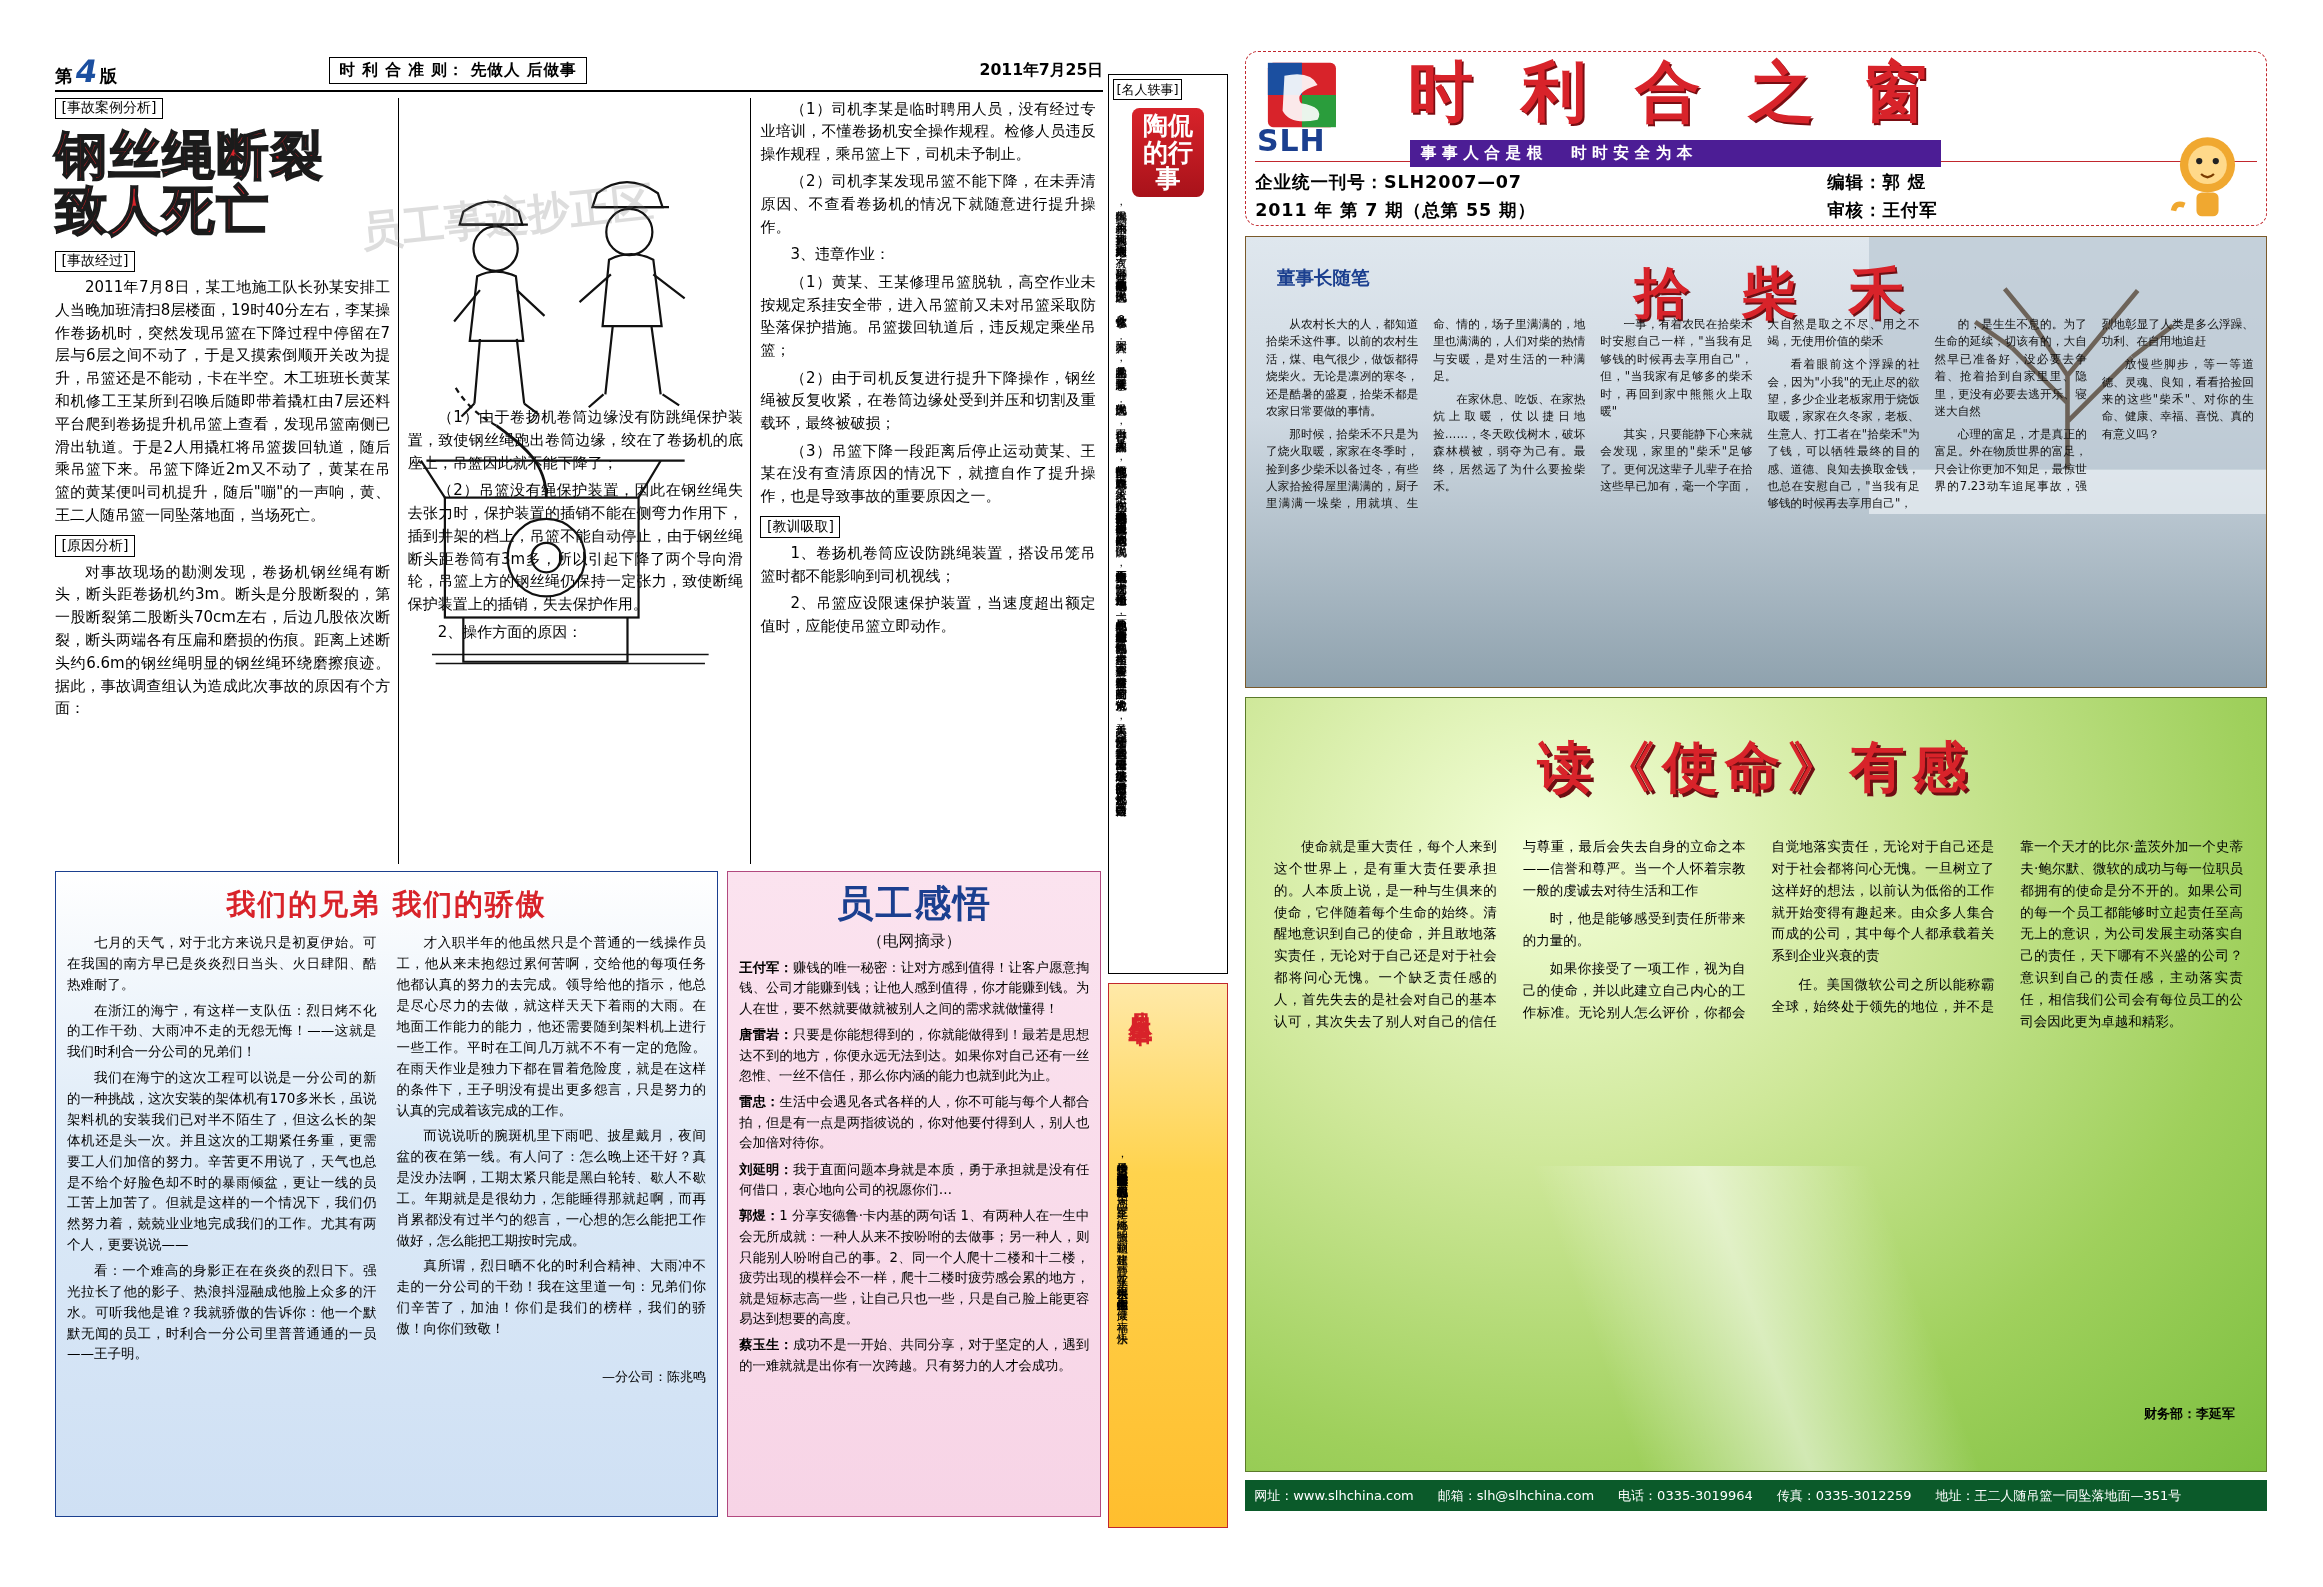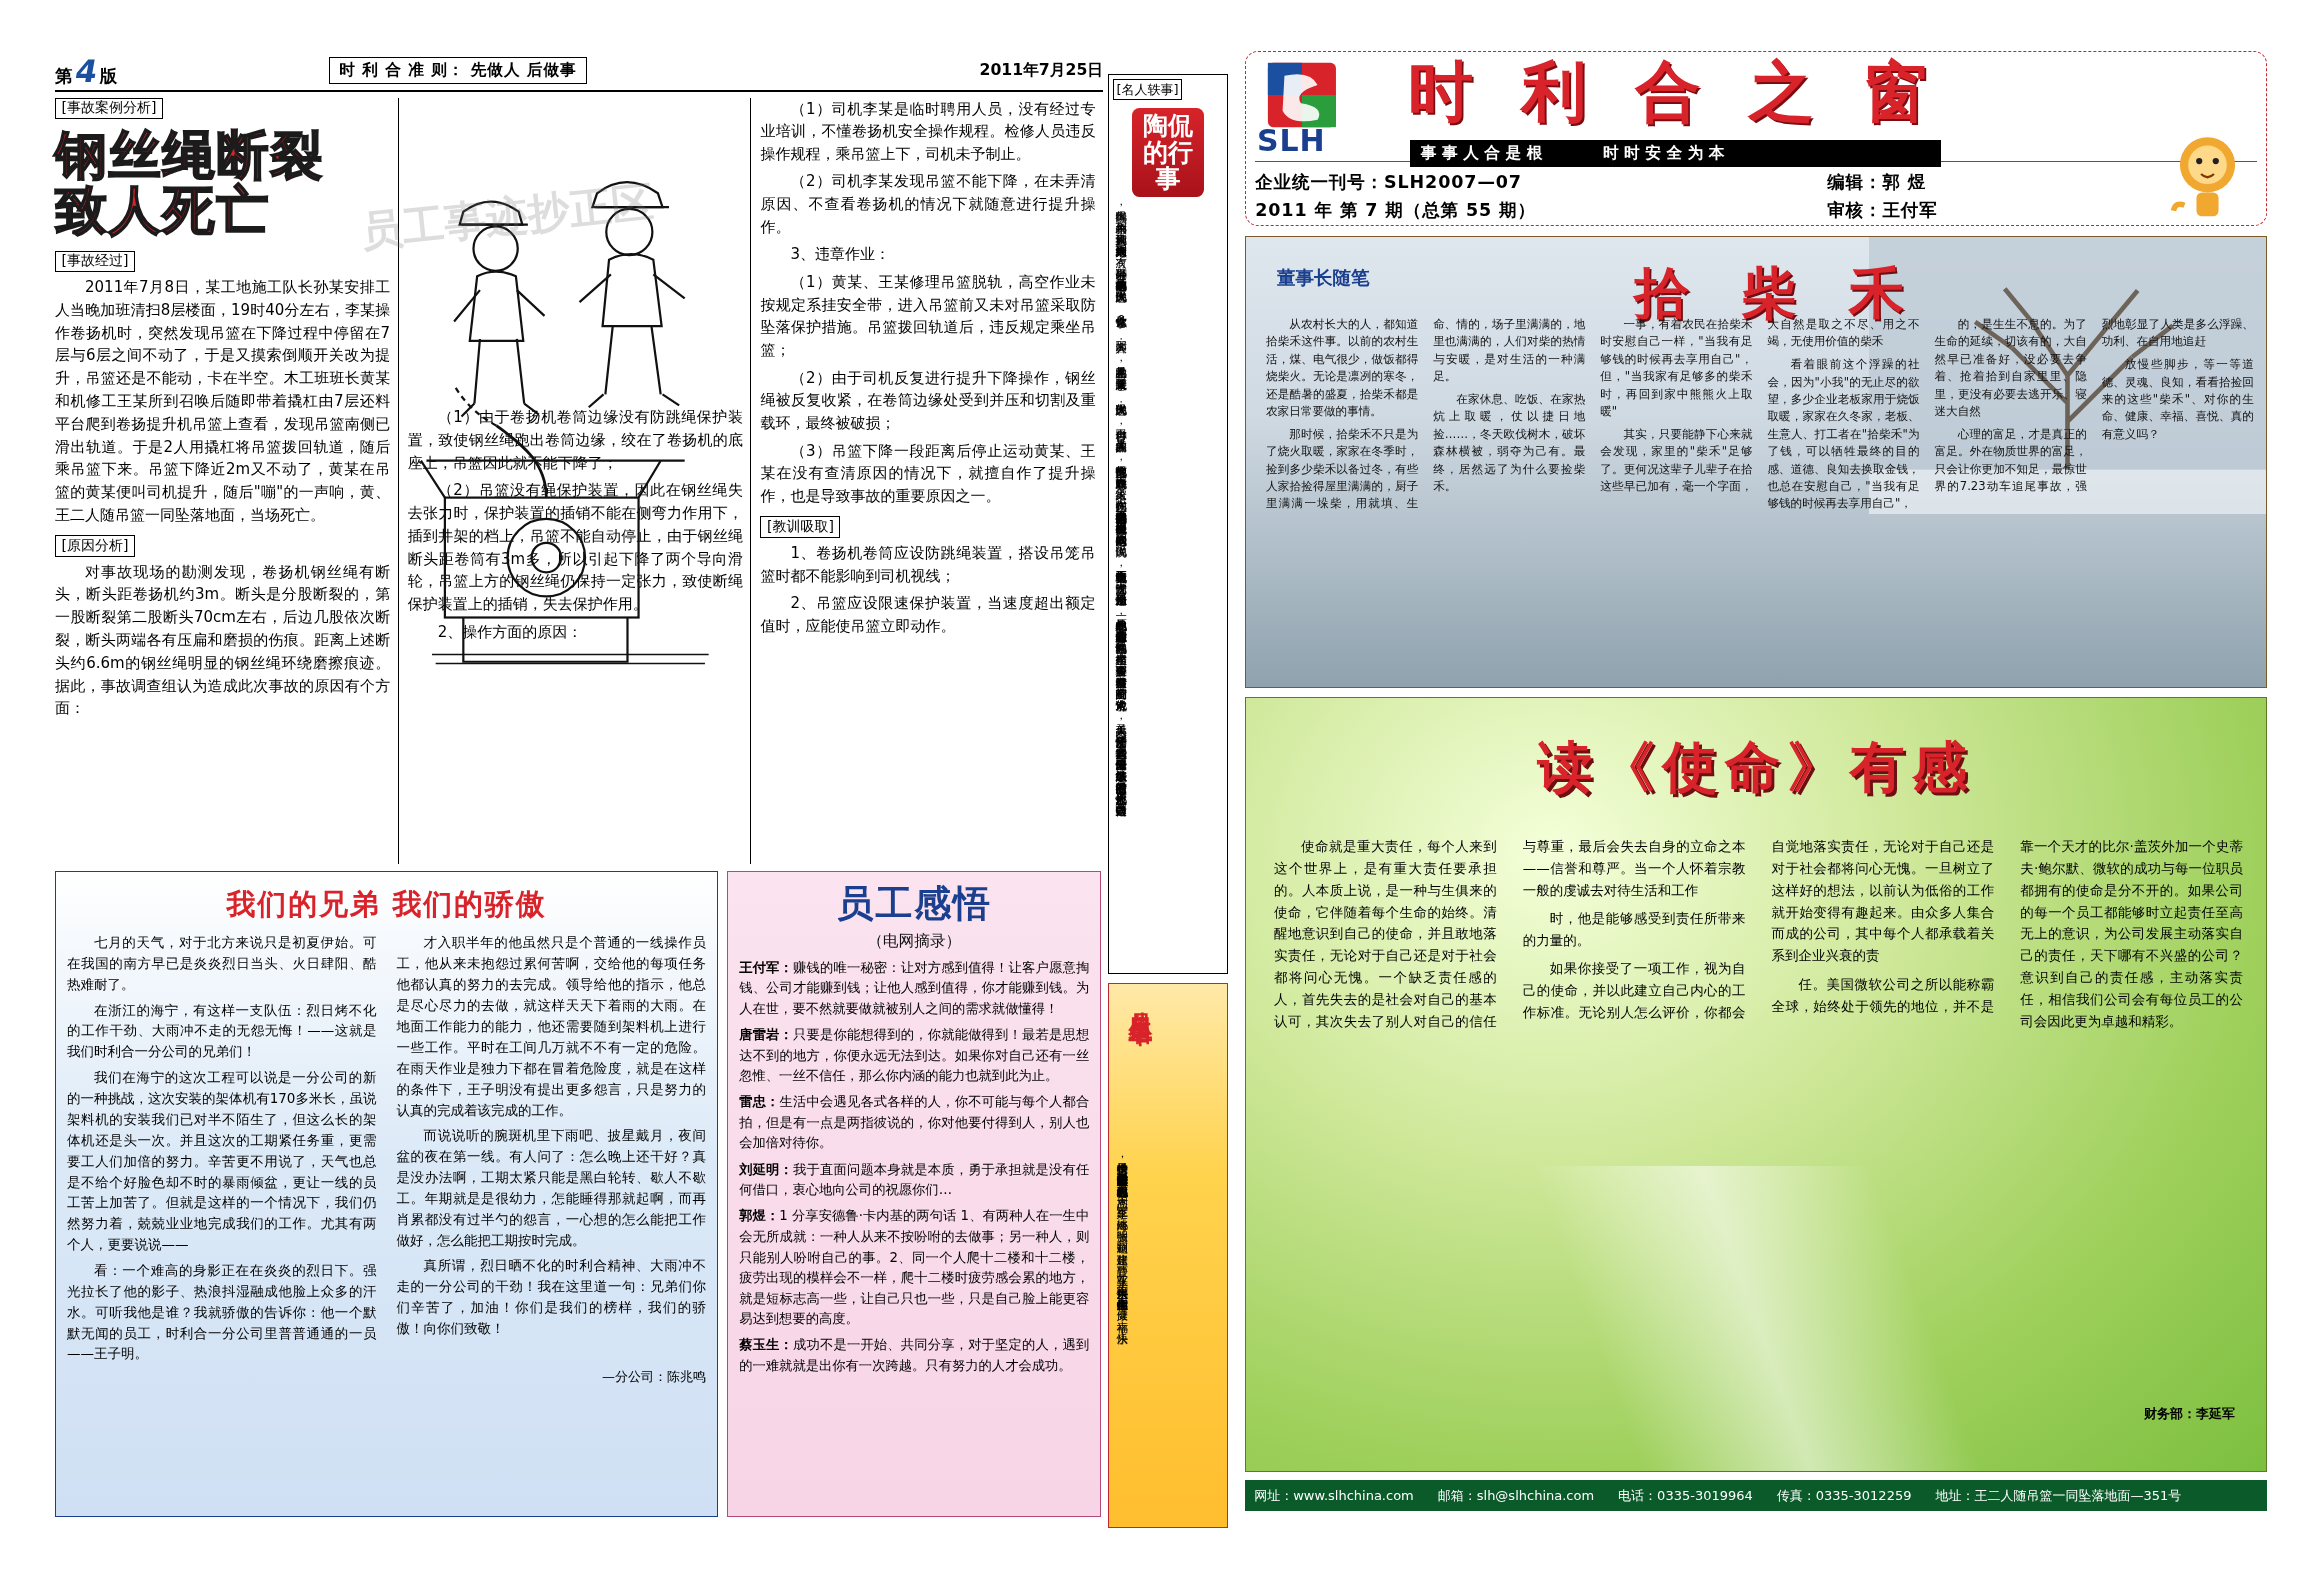--- a/index.html
+++ b/index.html
@@ -97,22 +97,22 @@
     position:absolute;left:137px;top:0;width:1022px;height:175px;
     border:1.8px dashed #c1272d;border-radius:13px;box-sizing:border-box;
     background:#fff;padding:5.5px 9.2px;
   }
   .flag-top{display:flex;align-items:center;height:100px;}
   .logo{width:138px;height:97px;position:relative;}
   .slh-txt{position:absolute;left:1.8px;bottom:-1.8px;font-size:30px;font-weight:bold;color:#1b3f8f;letter-spacing:0.9px;}
   .flag-name{font-size:65px;font-weight:bold;color:#d8232a;letter-spacing:13px;margin-left:14.8px;
     text-shadow:1.8px 1.8px 0 #7a0d12;}
   .flag-slogan{
-    margin-left:16.6px;background:#000000;color:#fff;font-size:15.7px;font-weight:bold;
-    padding:2.8px 11px;letter-spacing:5.5px;display:flex;gap:55px;margin-top:3.7px;
+    margin-left:16.6px;background:#4c1d95;color:#fff;font-size:15.7px;font-weight:bold;
+    padding:2.8px 11px;letter-spacing:5.5px;display:flex;gap:23px;margin-top:3.7px;
   }
   .flag-bottom{display:flex;border-top:1.8px solid #c1272d;margin-top:3.7px;padding-top:4.6px;font-size:17.5px;font-weight:bold;}
   .flag-bottom .col1{width:572px;}
   .flag-bottom .col1 div{margin:3.7px 0;letter-spacing:0.9px;}
   .flag-bottom .col2 div{margin:3.7px 0;letter-spacing:0.9px;}
   .lion{position:absolute;right:16.6px;bottom:5.5px;width:83px;height:92px;}
 
   .art-firewood{
     position:absolute;left:137px;top:185px;width:1022px;height:452px;
     box-sizing:border-box;border:0.9px solid #7a5a2a;

